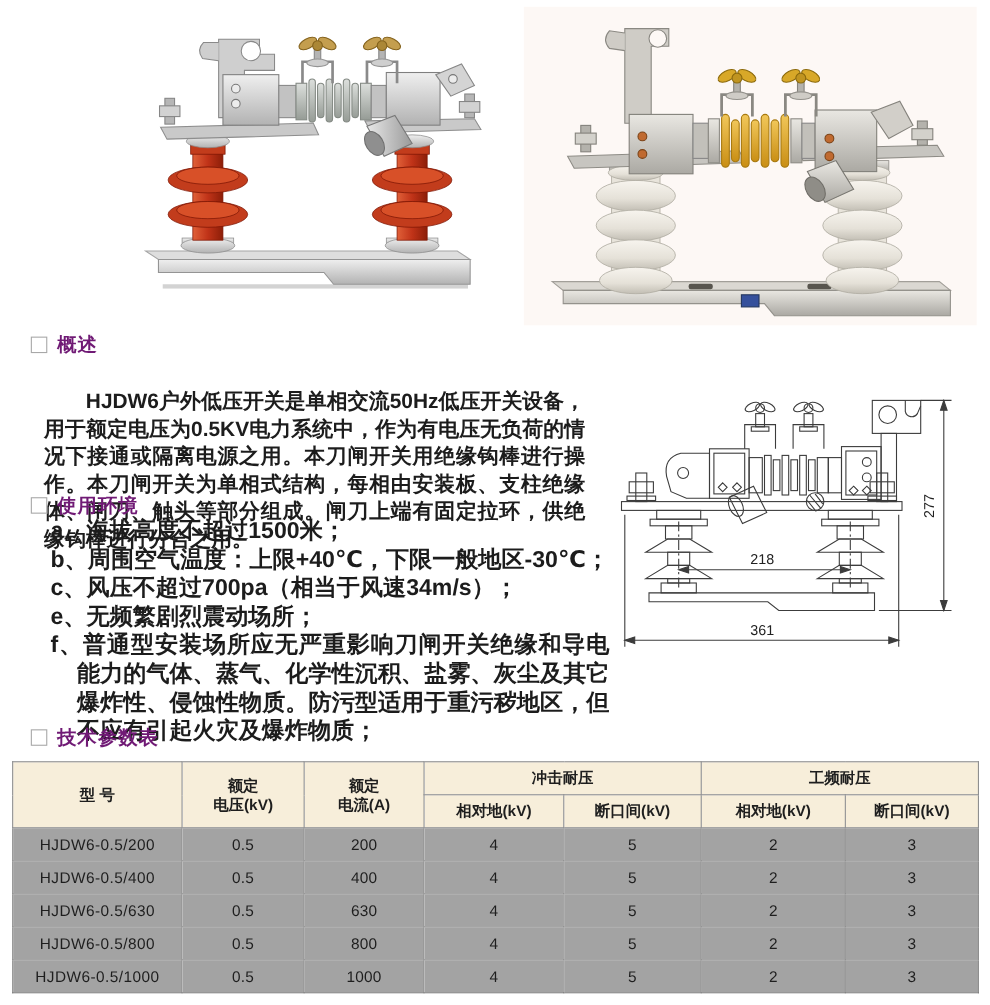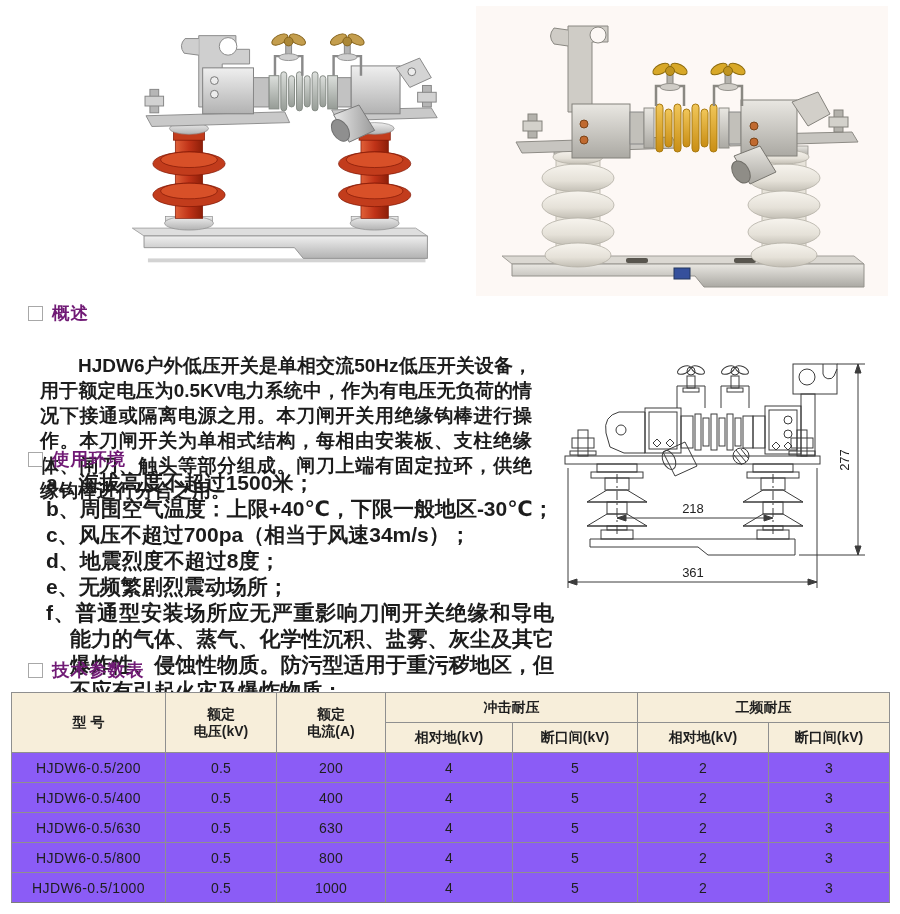--- a/index.html
+++ b/index.html
@@ -31,21 +31,21 @@
   .drawing svg text{font-family:"Liberation Sans",sans-serif;font-size:13px;fill:#222;}
 
   
   .param-table{position:absolute;left:11px;top:692px;}
   table{border-collapse:collapse;table-layout:fixed;width:878px;}
   th,td{border:1px solid #8f8f8f;text-align:center;vertical-align:middle;
     padding:0;font-size:14px;color:#1e1e1e;overflow:hidden;}
   thead th{background:#f7eeda;font-weight:bold;}
   th.two-line{white-space:pre-line;line-height:17px;}
   tr.h-row{height:30px;}
-  tbody tr{height:30px;background:#8b5cf6;}
+  tbody tr{height:30px;background:#a3a3a3;}
   tbody td{font-weight:normal;letter-spacing:0.2px;}
   td.model{letter-spacing:0.4px;}
   tbody tr:last-child td{border-bottom:1.5px solid #7d7d7d;}
 </style>
 </head>
 <body>
 
 <div class="page">
 
   <div class="photo photo-left">
@@ -273,21 +273,20 @@
   <p class="overview-text">HJDW6户外低压开关是单相交流50Hz低压开关设备，用于额定电压为0.5KV电力系统中，作为有电压无负荷的情况下接通或隔离电源之用。本刀闸开关用绝缘钩棒进行操作。本刀闸开关为单相式结构，每相由安装板、支柱绝缘体、闸刀、触头等部分组成。闸刀上端有固定拉环，供绝缘钩棒进行分合之用。</p>
 
   <div class="sec-heading h-env">
     <span class="sq"></span>
     <span>使用环境</span>
   </div>
   <div class="env-list">
     <div class="env-item"><span>a、</span><span>海拔高度不超过1500米；</span></div>
     <div class="env-item"><span>b、</span><span>周围空气温度：上限+40℃，下限一般地区-30℃；</span></div>
     <div class="env-item"><span>c、</span><span>风压不超过700pa（相当于风速34m/s）；</span></div>
-    <div class="env-item"><span>d、</span><span>地震烈度不超过8度；</span></div>
     <div class="env-item"><span>e、</span><span>无频繁剧烈震动场所；</span></div>
     <div class="env-item"><span>f、</span><span>普通型安装场所应无严重影响刀闸开关绝缘和导电能力的气体、蒸气、化学性沉积、盐雾、灰尘及其它爆炸性、侵蚀性物质。防污型适用于重污秽地区，但不应有引起火灾及爆炸物质；</span></div>
   </div>
 
   <div class="drawing">
     <svg width="355" height="250" viewBox="0 0 355 250">
       <g fill="none" stroke="#3c3c3c" stroke-width="1">
 
         <path d="M45,183 H250 V199 H163 L153,191 H45 Z"></path>
 

